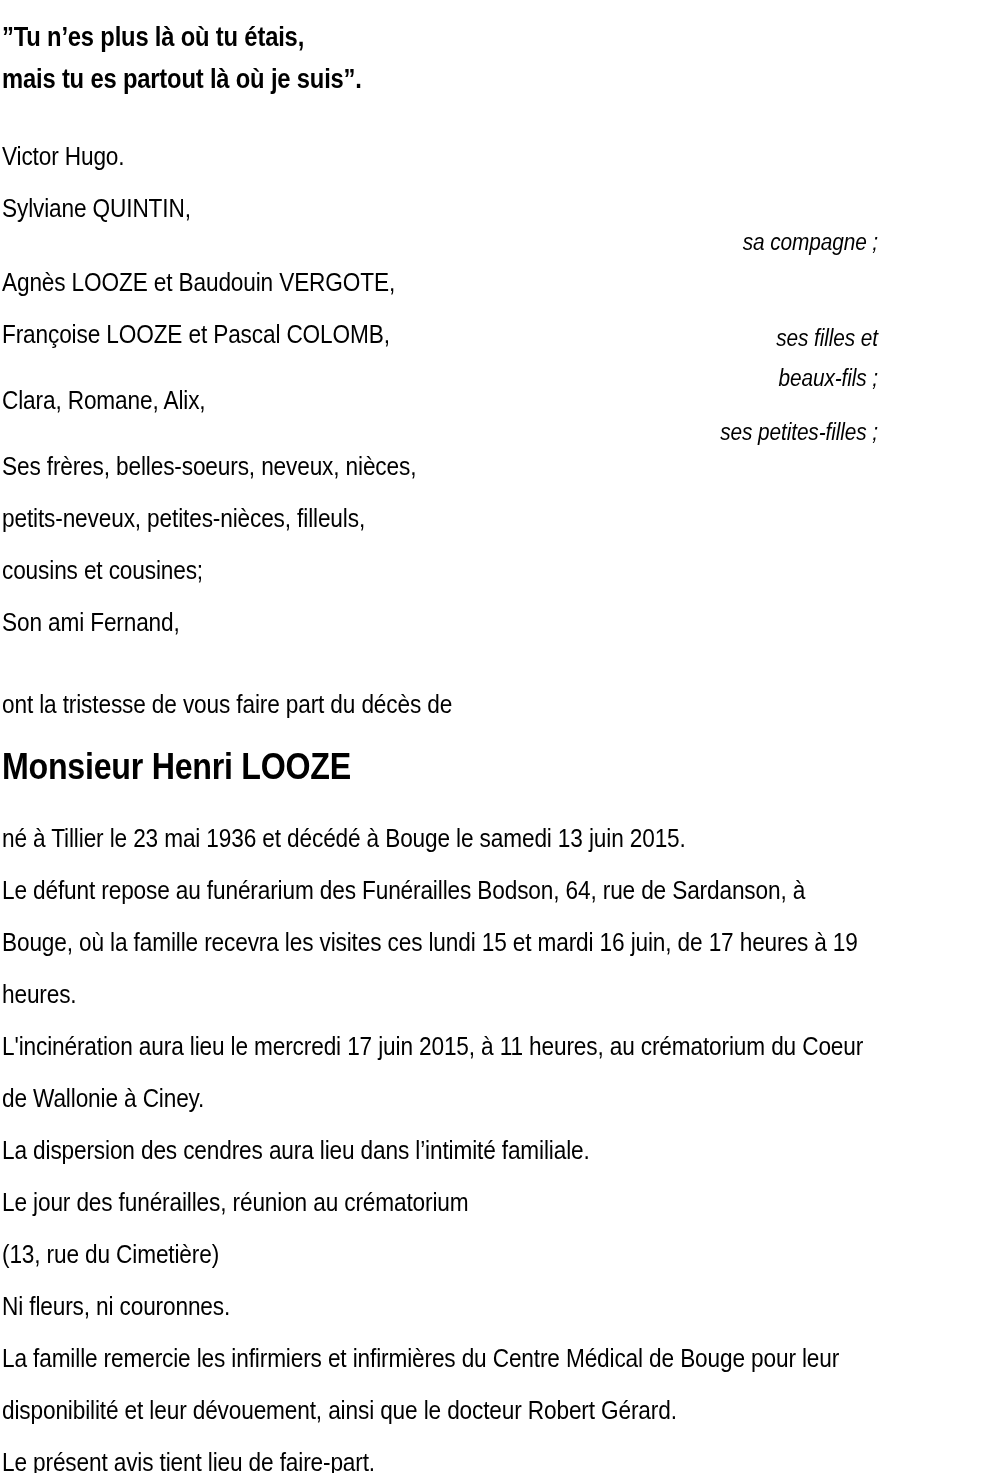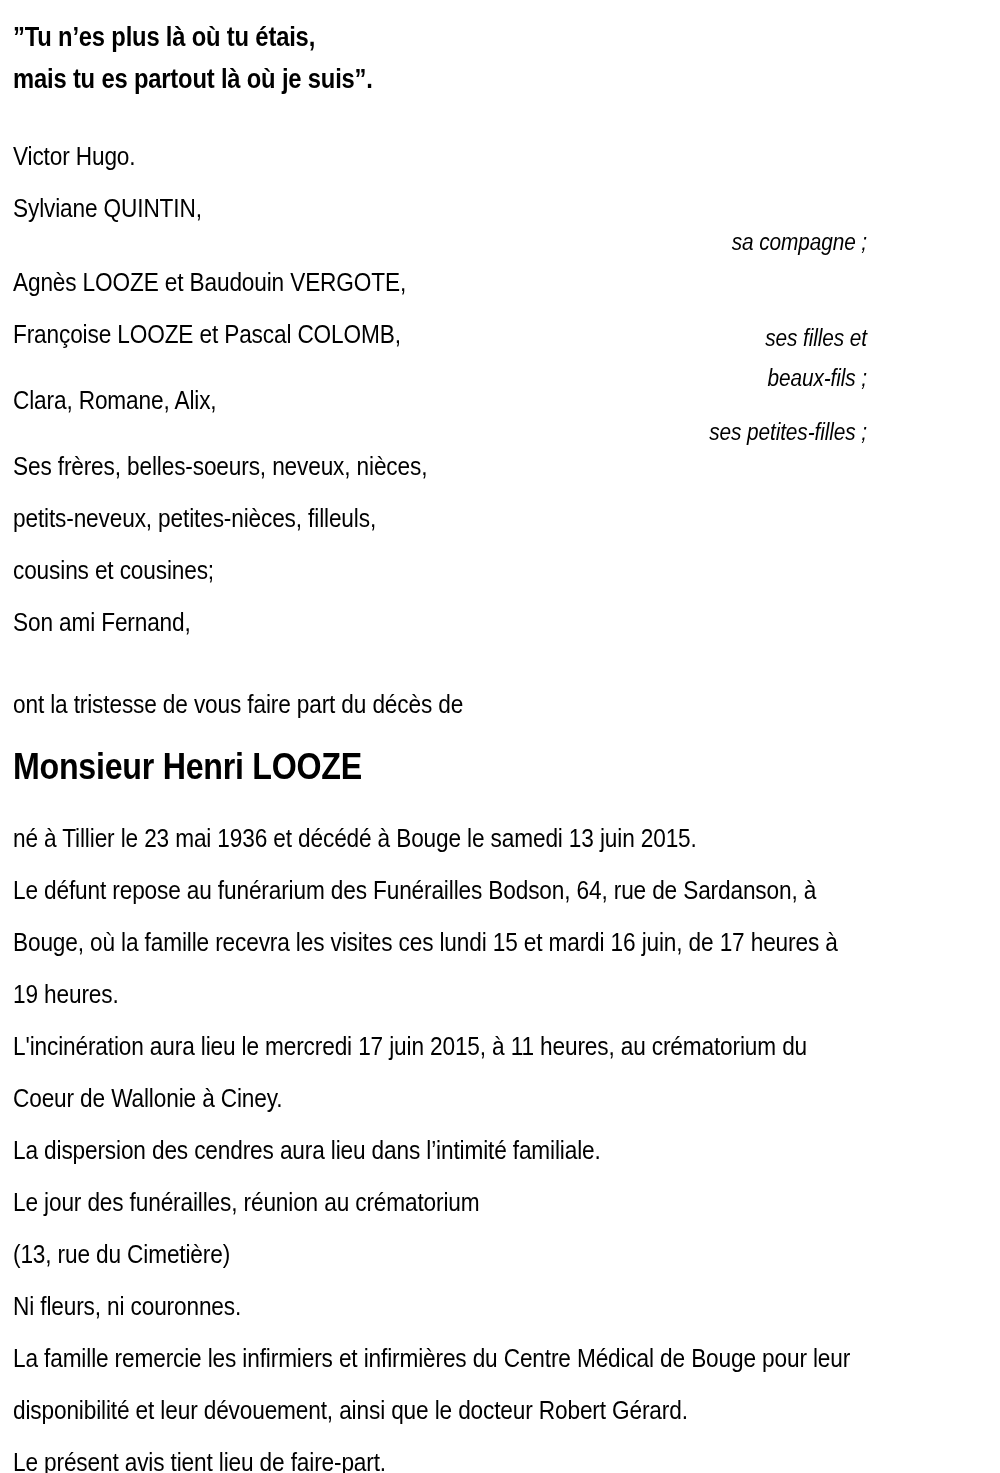--- a/index.html
+++ b/index.html
@@ -13,21 +13,21 @@
     height: 1473px;
     font-family: "Liberation Sans", sans-serif;
     color: #000000;
     -webkit-font-smoothing: antialiased;
   }
   .page {
     position: relative;
     width: 880px;
     height: 1473px;
     box-sizing: border-box;
-    padding: 0 13px;
+    padding: 0 2px;
     overflow: hidden;
   }
 
   
   .quote {
     font-weight: bold;
     font-size: 27px;
     line-height: 42px;
     letter-spacing: -0.2px;
     transform: scaleX(0.88);

